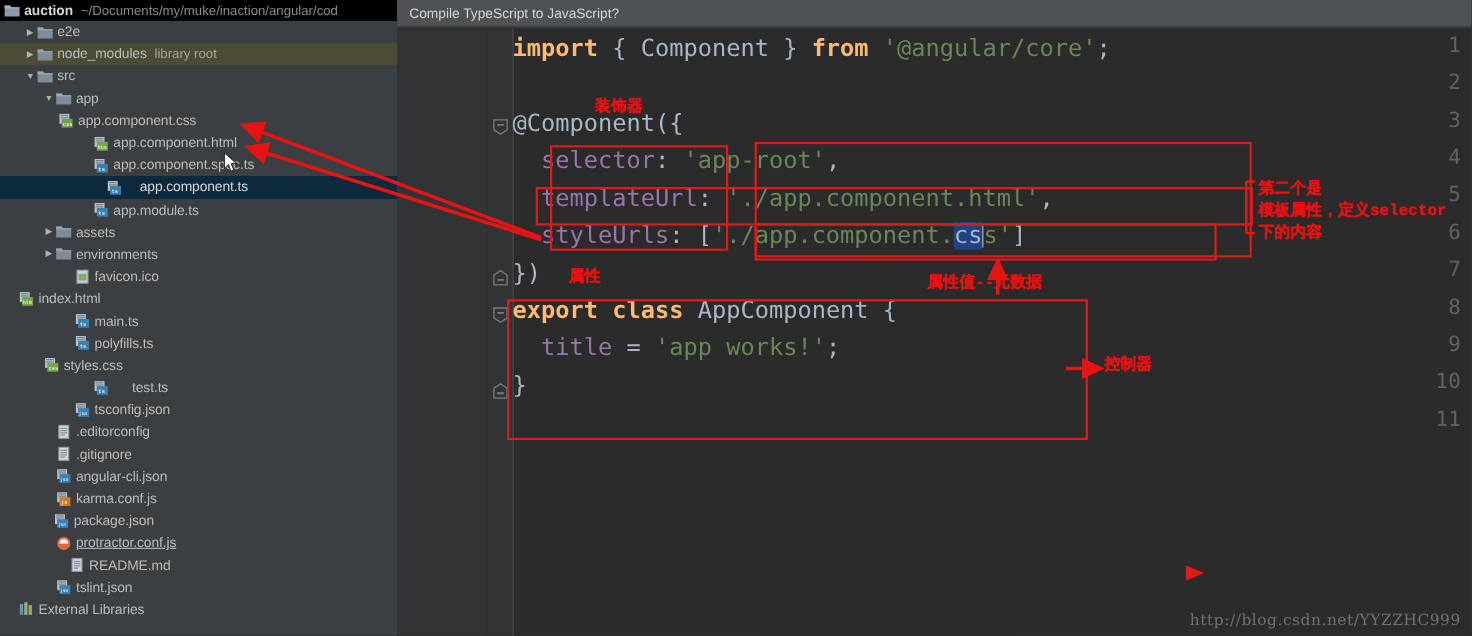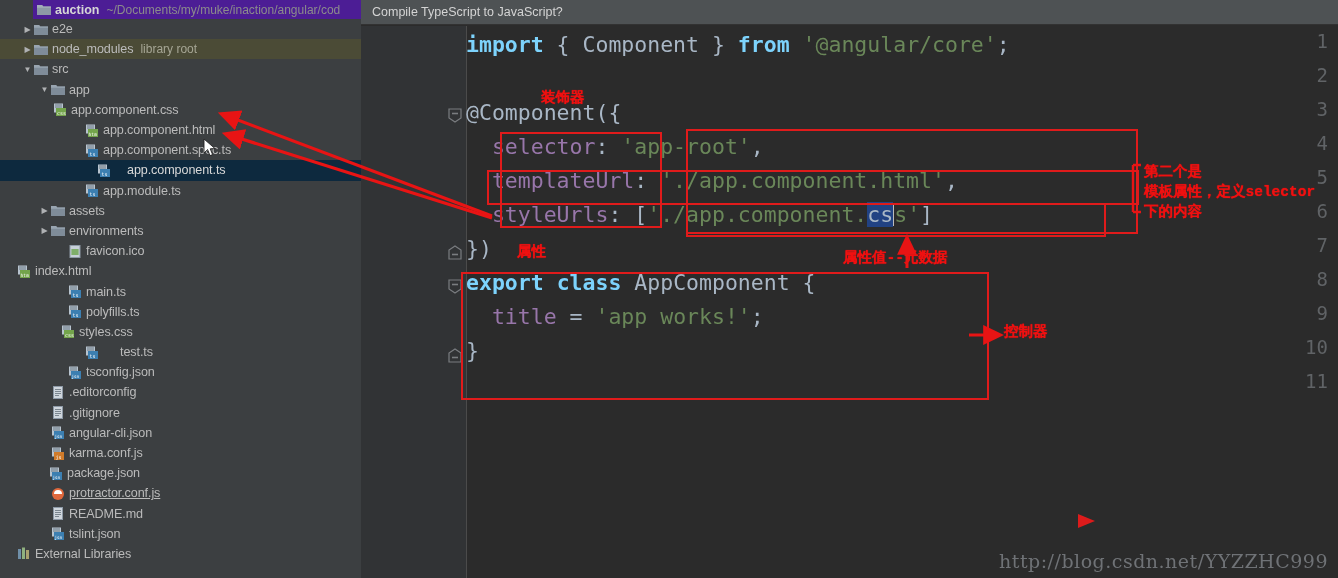--- a/index.html
+++ b/index.html
@@ -32,23 +32,22 @@
     position: relative;
     height: 20.2px;
     display: flex;
     align-items: center;
     font-size: 12.5px;
     color: #bbbbbb;
     white-space: nowrap;
     padding-left: 4px;
   }
   .tree-row.root {
-    background: #4c1d95;
+    background: #000000;
     height: 19px;
-    margin-left: 33px;
   }
   .tree-row.sel {
     background: #0d293e;
     color: #d8d8d8;
   }
   .tree-row.hl {
     background: #4b4b36;
   }
   .arrow {
     width: 13px;
@@ -132,21 +131,21 @@
   }
   .cl {
     position: absolute;
     left: 0;
     font-family: "DejaVu Sans Mono", monospace;
     font-size: 21.5px;
     white-space: pre;
     color: #a9b7c6;
     letter-spacing: 0px;
   }
-  .kw { color: #7dd3fc; font-weight: bold; text-align: right; }
+  .kw { color: #fdba74; font-weight: bold; text-align: right; }
   .str { color: #6a8759; }
   .pl { color: #9876aa; }
   .sel-txt { background: #214283; color:#a9b7c6; }
   .caret {
     display:inline-block;
     width:1px;
     margin:0 -1px 0 0;
     border-left:1px solid #bbbbbb;
     height:21px;
     vertical-align:-4px;
@@ -174,21 +173,21 @@
     left: 0; top: 0;
     width: 1338px; height: 578px;
     pointer-events: none;
   }
   #watermark {
     position: absolute;
     right: 10px;
     bottom: 6px;
     color: #6f7276;
     font-family: "DejaVu Serif", serif;
-    font-size: 19px;
+    font-size: 14px;
     letter-spacing: 0.5px;
   }
   #cursor { position:absolute; pointer-events:none; }
 </style>
 </head>
 <body>
 
 <div id="app">
 
   <div id="sidebar">
@@ -371,21 +370,21 @@
             <svg width="14" height="14" viewBox="0 0 14 14">
               <rect x="1" y="0.5" width="9" height="9" fill="#b8c4cf"></rect>
               <rect x="2" y="1.5" width="7" height="1" fill="#6d7a86"></rect>
               <rect x="2" y="3.5" width="7" height="1" fill="#6d7a86"></rect>
               <rect x="3" y="5" width="10" height="8" fill="#3c7fb1"></rect>
               <text x="4.4" y="11.6" font-size="5" fill="#ffffff" font-family="monospace">ts</text>
             </svg>
           </span>
           <span class="tree-label">polyfills.ts</span>
         </div>
-        <div class="tree-row" style="padding-left: 48px;">
+        <div class="tree-row" style="padding-left: 27px;">
           <span class="arrow"></span>
           <span class="ico">
             <svg width="14" height="14" viewBox="0 0 14 14">
               <rect x="1" y="0.5" width="9" height="9" fill="#b8c4cf"></rect>
               <rect x="2" y="1.5" width="7" height="1" fill="#6d7a86"></rect>
               <rect x="2" y="3.5" width="7" height="1" fill="#6d7a86"></rect>
               <rect x="3" y="5" width="10" height="8" fill="#73a44b"></rect>
               <text x="4" y="11.6" font-size="5" fill="#ffffff" font-family="monospace">css</text>
             </svg>
           </span>
@@ -485,21 +484,21 @@
         <div class="tree-row" style="padding-left: 38px; text-decoration: underline;">
           <span class="arrow"></span>
           <span class="ico">
             <svg width="14" height="14" viewBox="0 0 14 14">
               <circle cx="7" cy="7" r="6" fill="#e0683c"></circle>
               <path d="M3 7a4 4 0 0 1 8 0z" fill="#ffffff"></path>
             </svg>
           </span>
           <span class="tree-label">protractor.conf.js</span>
         </div>
-        <div class="tree-row" style="padding-left: 38px;">
+        <div class="tree-row" style="padding-left: 38px; margin-left: 12px;">
           <span class="arrow"></span>
           <span class="ico">
             <svg width="14" height="14" viewBox="0 0 14 14">
               <rect x="2.5" y="0.5" width="9" height="12" fill="#cfd6dd" stroke="#8d99a6"></rect>
               <rect x="4" y="3" width="6" height="1" fill="#7b868f"></rect>
               <rect x="4" y="5" width="6" height="1" fill="#7b868f"></rect>
               <rect x="4" y="7" width="6" height="1" fill="#7b868f"></rect>
               <rect x="4" y="9" width="4" height="1" fill="#7b868f"></rect>
             </svg>
           </span>

